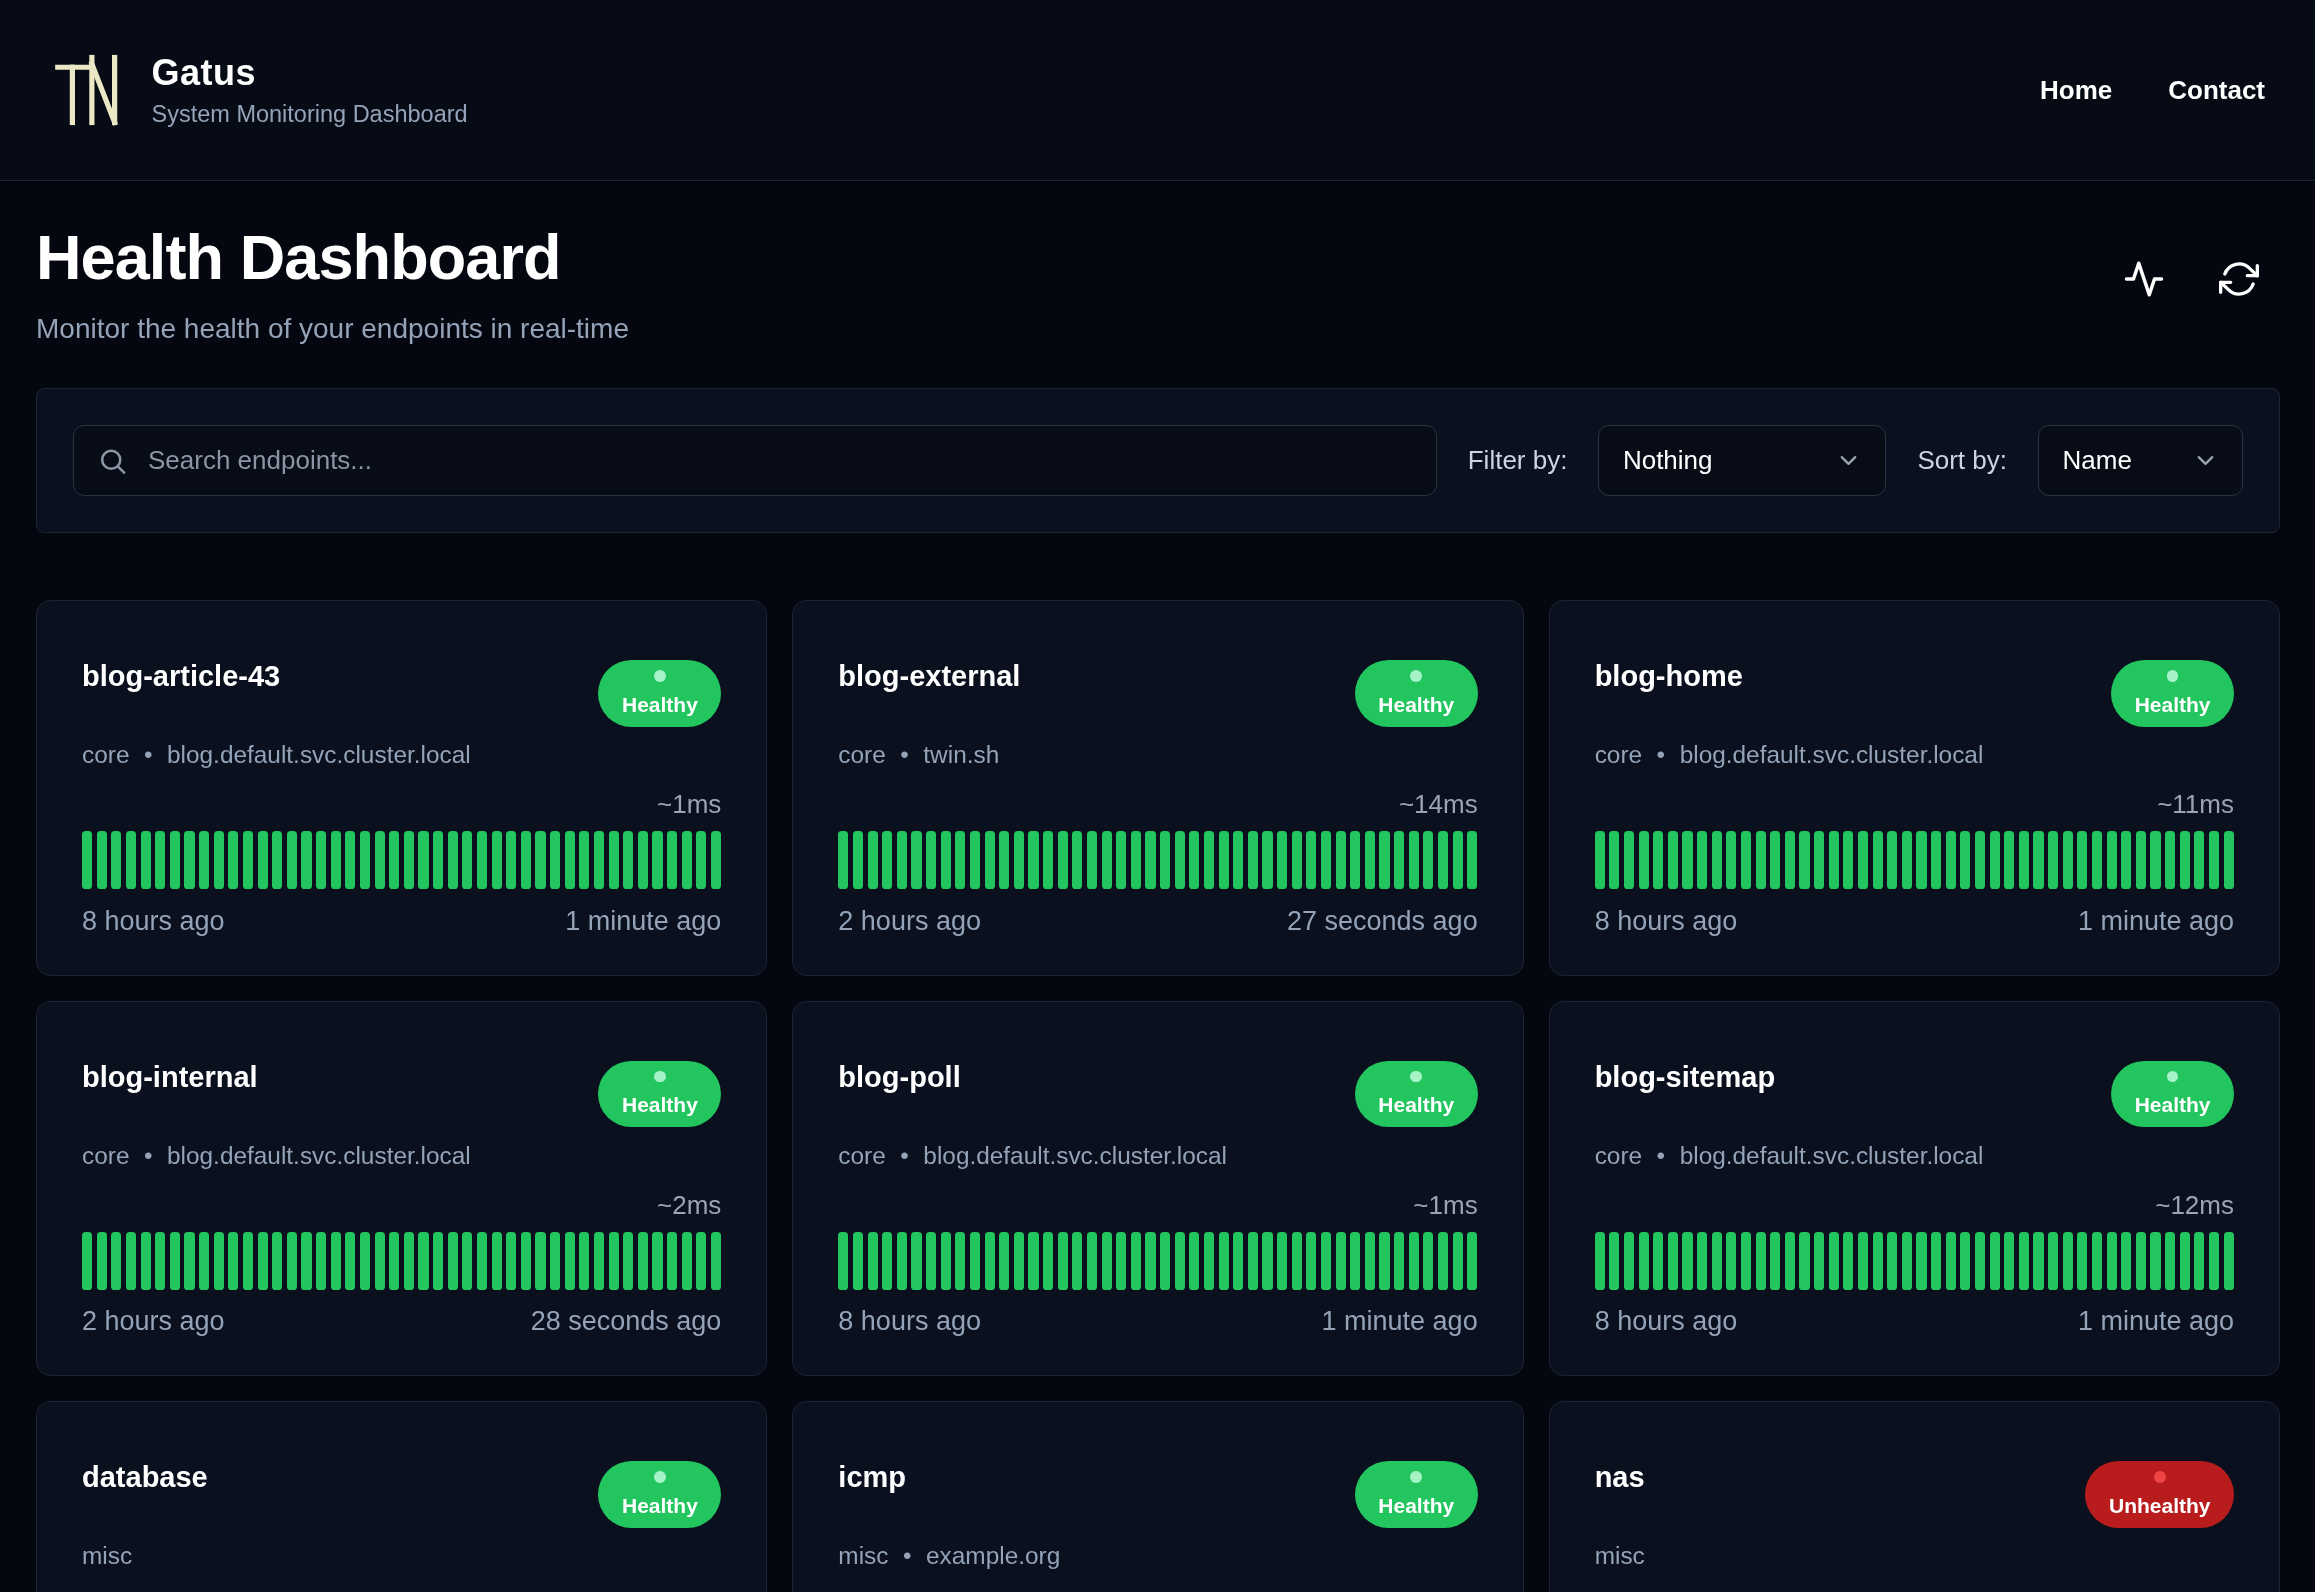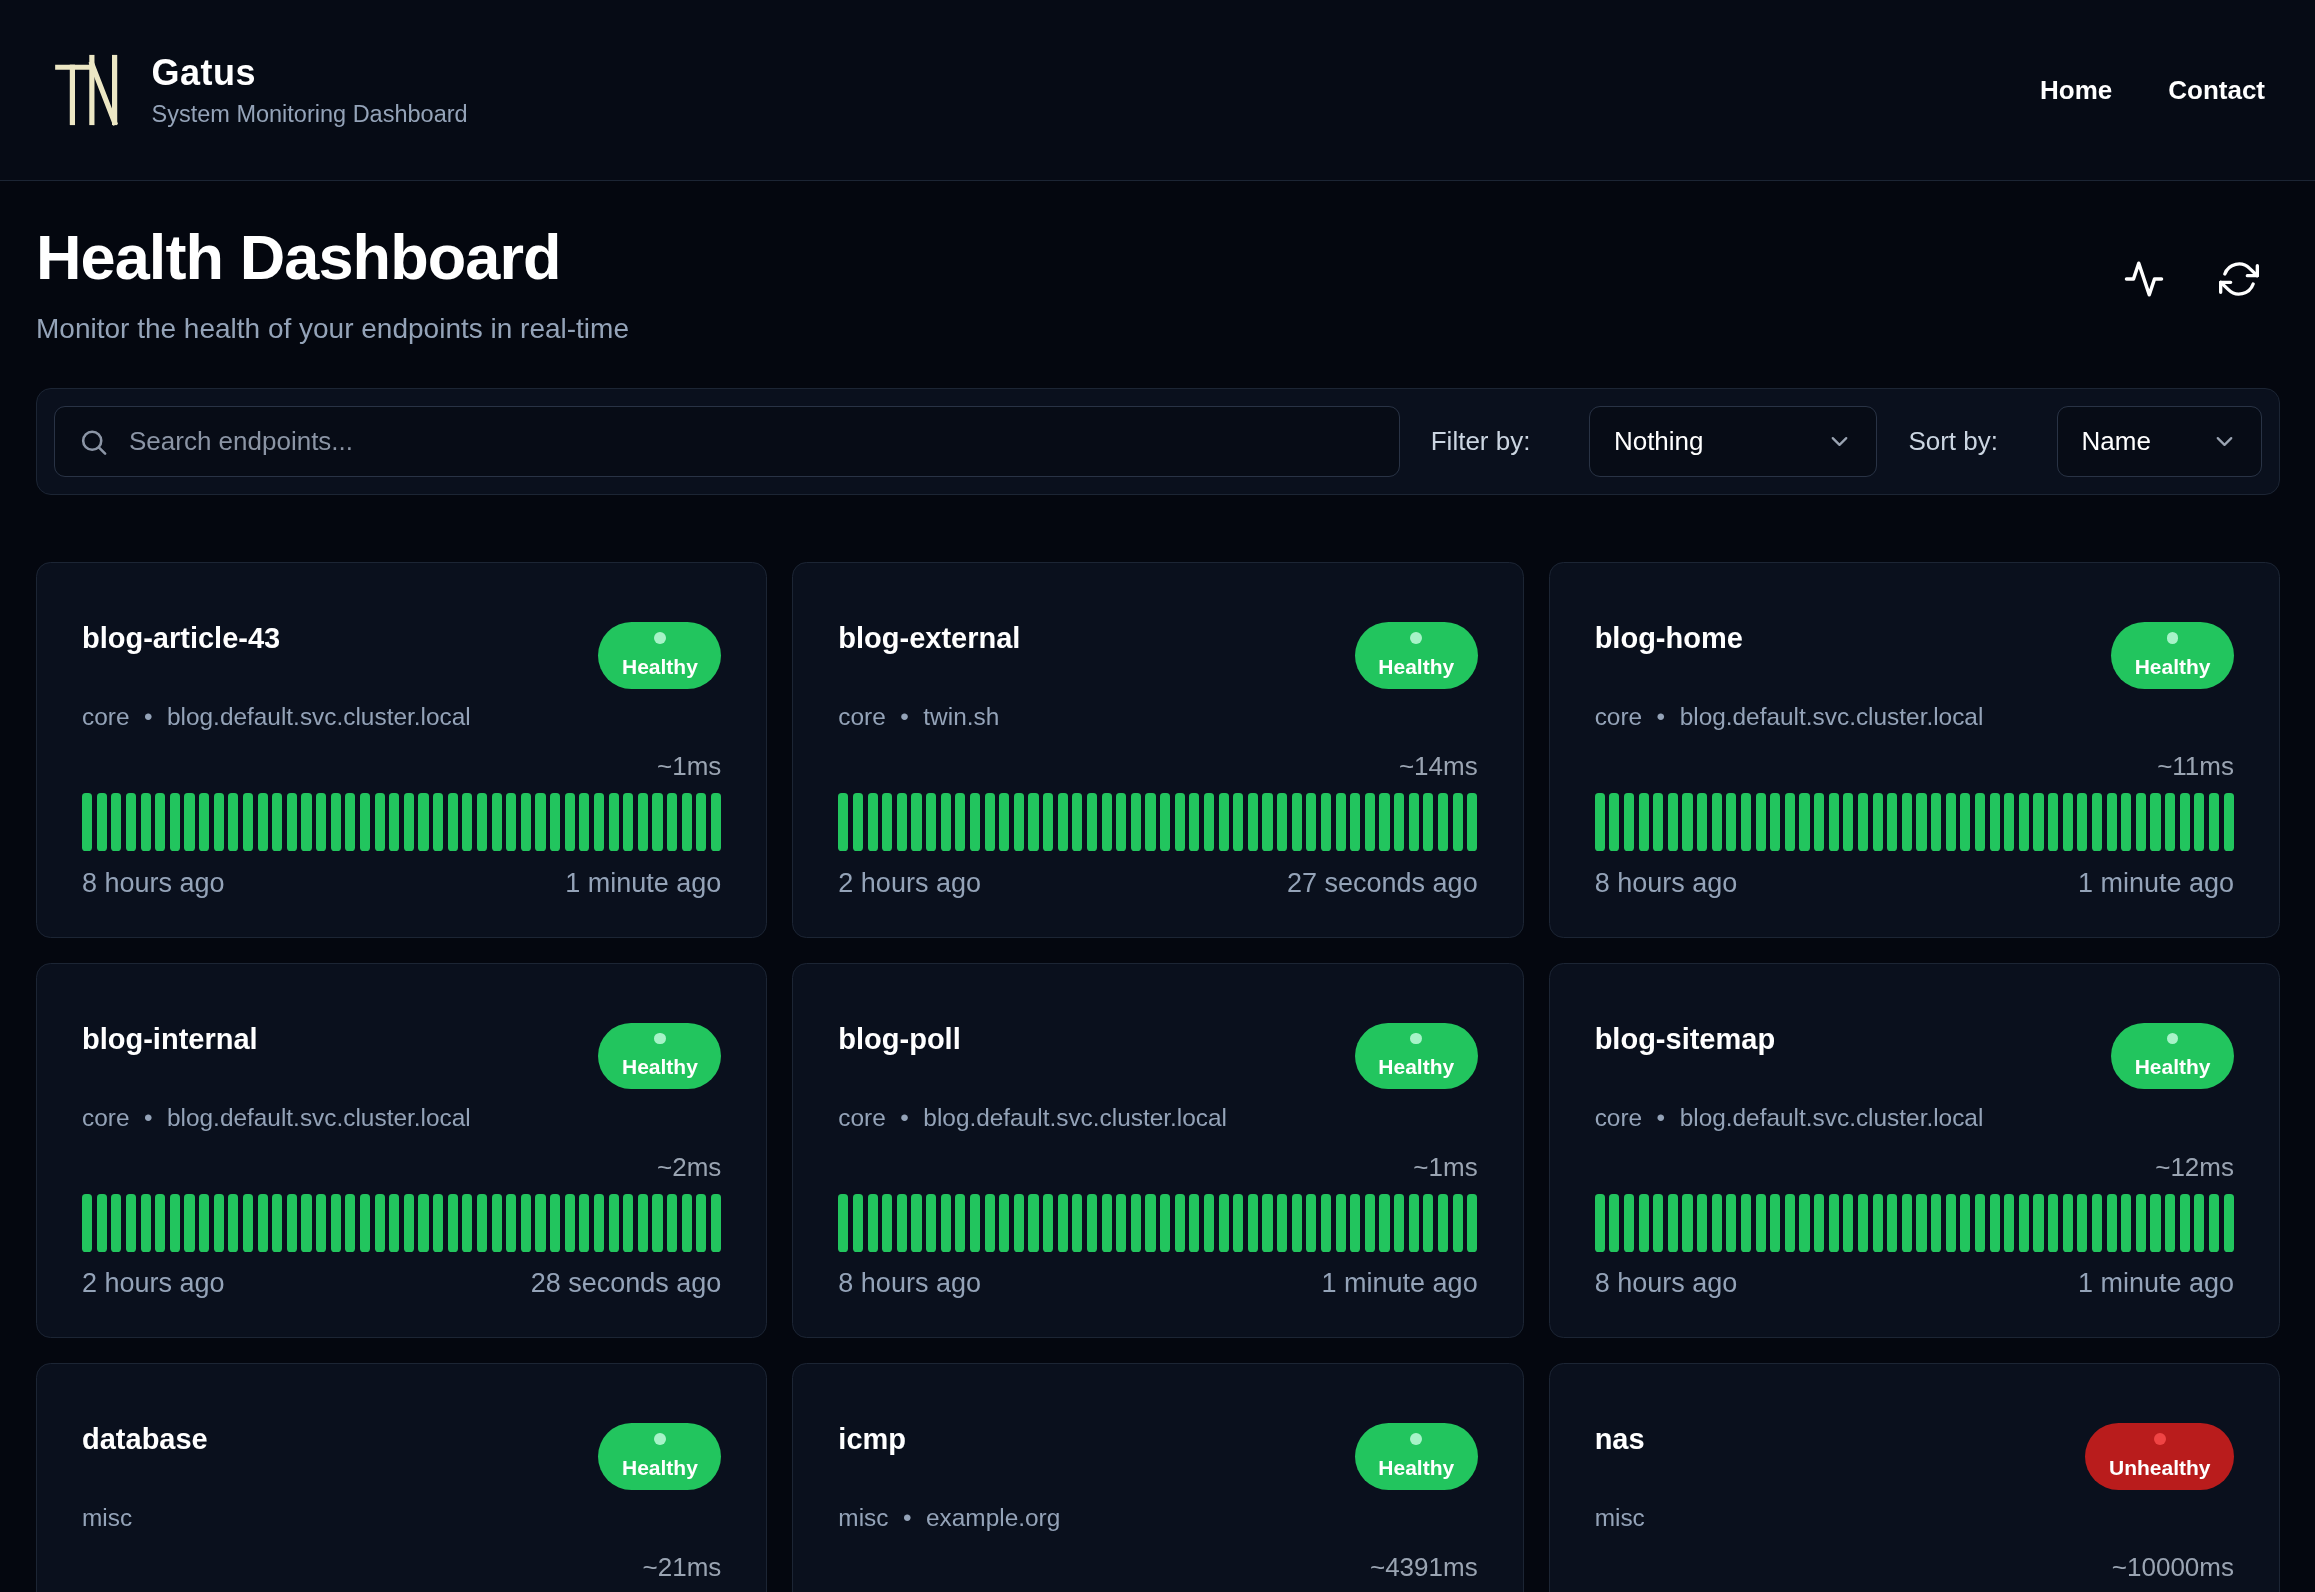--- a/index.html
+++ b/index.html
@@ -40,22 +40,22 @@
     background: none; border: none; cursor: pointer; padding: 0;
     width: 43px; height: 43px; display: flex; align-items: center; justify-content: center;
   }
   .icon-btn svg { stroke: #ffffff; }
 
   
   .toolbar {
     margin-top: 43px;
     background: #0a101d;
     border: 0.9px solid #1c2534;
-    border-radius: 15px;
-    padding: 17px;
+    border-radius: 8px;
+    padding: 36px;
     display: flex; align-items: center; gap: 31px;
   }
   .search-wrap { flex: 1; position: relative; }
   .search-wrap svg {
     position: absolute; left: 23.5px; top: 50%; transform: translateY(-50%);
     stroke: #8b95a5;
   }
   .search-input {
     width: 100%; height: 71px;
     background: #070c16;
@@ -70,21 +70,20 @@
   .search-input::placeholder { color: #8b95a5; }
   .tb-label { font-size: 26px; color: #cbd5e1; white-space: nowrap; }
   .select-box {
     height: 71px;
     background: #070c16;
     border: 0.9px solid #293345;
     border-radius: 11px;
     display: flex; align-items: center; justify-content: space-between;
     padding: 0 23.5px;
     cursor: pointer;
-    margin-left: 28px;
   }
   .select-box .sel-value { font-size: 26px; color: #ffffff; }
   .select-filter { width: 288px; }
   .select-sort { width: 205px; }
   .select-box svg { stroke: #9aa4b2; margin-left: 22px; }
 
   
   .grid {
     margin-top: 67px;
     display: grid;

